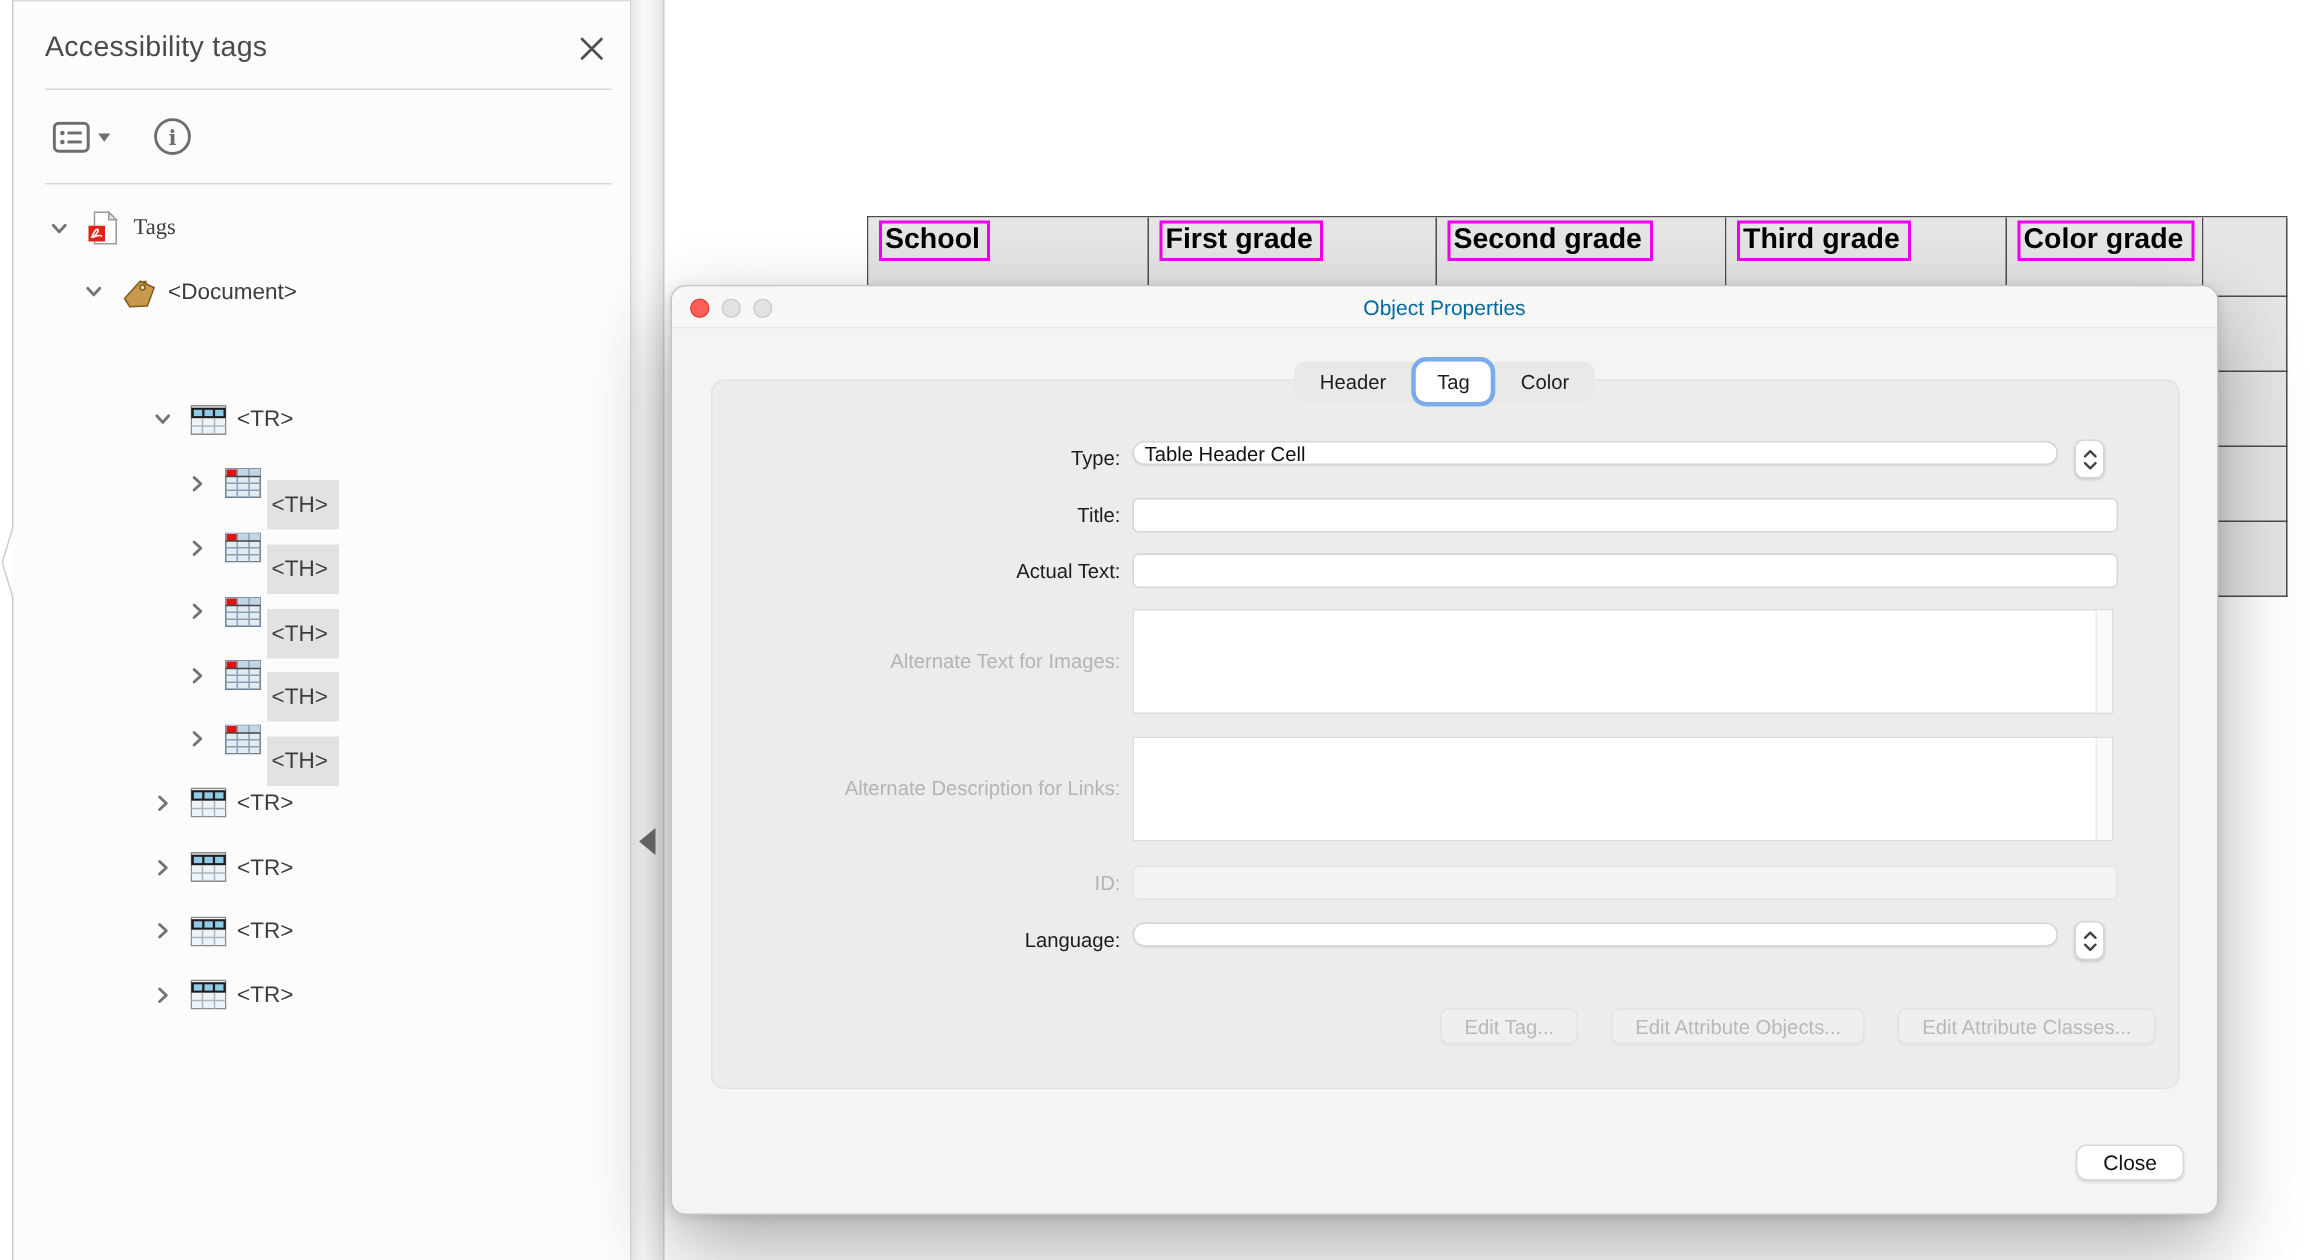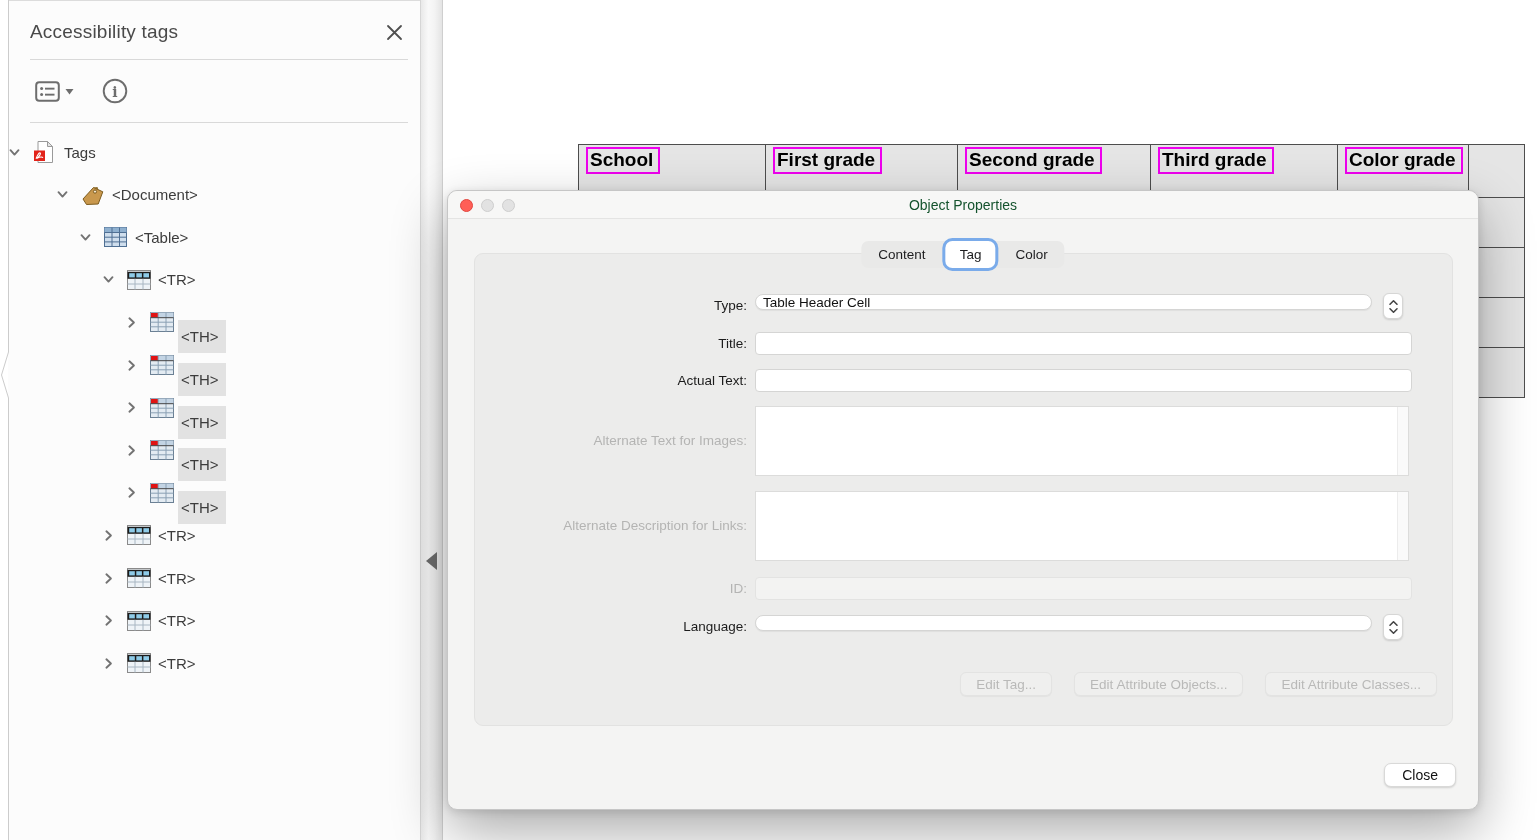--- a/index.html
+++ b/index.html
@@ -41,21 +41,21 @@
 
   
   .dialog { position:absolute; left:447px; top:190px; width:1032px; height:620px; background:#f4f4f3;
     border:1px solid #c6c6c6; border-radius:10px; box-shadow:0 22px 55px rgba(0,0,0,.33), 0 2px 8px rgba(0,0,0,.12); z-index:5; }
   .titlebar { position:absolute; left:0; top:0; right:0; height:28px; background:#f7f7f6; border-bottom:1px solid #e4e4e3;
     border-radius:10px 10px 0 0; display:flex; align-items:center; }
   .traffic { position:absolute; left:12px; top:7.5px; display:flex; gap:8px; }
   .light { width:13px; height:13px; border-radius:50%; }
   .light.red { background:#ff5f57; border:1px solid #e2473f; }
   .light.gray { background:#e2e2e2; border:1px solid #cecece; }
-  .dlg-title { width:100%; text-align:center; font-size:14px; color:#14532d; }
+  .dlg-title { width:100%; text-align:center; font-size:14px; color:#0369a1; }
   .tabs { position:absolute; top:50px; left:50%; transform:translateX(-50%); display:flex; align-items:center;
     background:#e9e9e8; border-radius:7px; height:27px; z-index:2; }
   .tab { font-size:13.5px; color:#1d1d1f; padding:0 17px; height:27px; display:flex; align-items:center; border-radius:7px; }
   .tab.active { background:#fff; box-shadow:0 0 0 3px var(--ring,#7aabea); margin:0 3px; padding:0 14px; }
   .inner-panel { position:absolute; left:26px; top:62px; width:979px; height:473px; background:#ececeb;
     border:1px solid #e2e2e1; border-radius:9px; }
   .field-row { position:absolute; left:0; right:0; }
   .field-label { position:absolute; left:0; width:272px; text-align:right; font-size:13.5px; color:#1c1c1c; }
   .field-label.disabled { color:#b4b4b3; }
   .fld { position:absolute; left:280px; height:23px; background:#fff; border:1px solid #d5d5d4; border-radius:4px;
@@ -108,21 +108,21 @@
       </span>
       <span class="tool-btn" style="margin-left:14px">
         <svg width="26" height="26" viewBox="0 0 26 26">
           <circle cx="13" cy="13" r="11.3" fill="none" stroke="#6d6d6d" stroke-width="1.9"></circle>
           <text x="13" y="18.5" font-family="DejaVu Serif, serif" font-size="14" font-weight="bold" text-anchor="middle" fill="#6d6d6d">i</text>
         </svg>
       </span>
     </div>
     <div class="divider" style="top:121px"></div>
     <div class="tree">
-        <div class="tree-row" style="top: 0px; ">
+        <div class="tree-row" style="top: 0px; padding-left: 25px; font-family: Liberation Serif, serif;">
           <span class="tree-chevron">
             <svg width="13" height="13" viewBox="0 0 13 13">
               <path d="M2.5,4.2 L6.5,8.6 L10.5,4.2" fill="none" stroke="#737373" stroke-width="1.9" stroke-linecap="round" stroke-linejoin="round"></path>
             </svg>
           </span>
           <span class="tree-icon">
             <svg width="22" height="24" viewBox="0 0 22 24">
               <path d="M5,1.5 h9.5 l5,5 V22.5 H5 z" fill="#fff" stroke="#9a9a9a"></path>
               <path d="M14.5,1.5 l5,5 h-5 z" fill="#e6e6e6" stroke="#9a9a9a"></path>
               <rect x="1" y="10.5" width="11" height="10.5" fill="#e2231a"></rect>
@@ -138,35 +138,20 @@
             </svg>
           </span>
           <span class="tree-icon">
             <svg width="24" height="22" viewBox="0 0 24 22">
               <polygon points="2,15 12.5,3.5 21.8,7.8 17.2,20 5.5,20.5" fill="#c9984d" stroke="#7d5c1e"></polygon>
               <polygon points="12.5,3.5 16.5,3 17.5,6.2" fill="#8a6a2a"></polygon>
               <circle cx="14" cy="7.6" r="1.6" fill="#f4e9d2" stroke="#7d5c1e"></circle>
             </svg>
           </span>
           <span class="tree-label">&lt;Document&gt;</span>
-        </div>
-        <div class="tree-row" style="top: 85.2px; padding-left: 71px;">
-          <span class="tree-chevron">
-            <svg width="13" height="13" viewBox="0 0 13 13">
-              <path d="M2.5,4.2 L6.5,8.6 L10.5,4.2" fill="none" stroke="#737373" stroke-width="1.9" stroke-linecap="round" stroke-linejoin="round"></path>
-            </svg>
-          </span>
-          <span class="tree-icon">
-            <svg width="23" height="20" viewBox="0 0 23 20">
-              <rect x=".5" y=".5" width="22" height="19" fill="#cfdeed" stroke="#4f6f93"></rect>
-              <rect x=".5" y=".5" width="22" height="5" fill="#8fb0cf"></rect>
-              <path d="M8,.5 V19.5 M15.5,.5 V19.5 M.5,5.5 H22.5 M.5,10.2 H22.5 M.5,14.9 H22.5" stroke="#4f6f93" fill="none"></path>
-            </svg>
-          </span>
-          <span class="tree-label">&lt;Table&gt;</span>
         </div>
         <div class="tree-row" style="top: 127.8px; padding-left: 94px;">
           <span class="tree-chevron">
             <svg width="13" height="13" viewBox="0 0 13 13">
               <path d="M2.5,4.2 L6.5,8.6 L10.5,4.2" fill="none" stroke="#737373" stroke-width="1.9" stroke-linecap="round" stroke-linejoin="round"></path>
             </svg>
           </span>
           <span class="tree-icon">
             <svg width="24" height="20" viewBox="0 0 24 20">
               <rect x=".5" y=".5" width="23" height="19" fill="#eef3f7" stroke="#8a8a8a"></rect>
@@ -381,21 +366,21 @@
   <div class="dialog">
     <div class="titlebar">
       <div class="traffic">
         <span class="light red"></span>
         <span class="light gray"></span>
         <span class="light gray"></span>
       </div>
       <span class="dlg-title">Object Properties</span>
     </div>
     <div class="tabs">
-        <span class="tab">Content</span>
+        <span class="tab">Header</span>
         <span class="tab active">Tag</span>
         <span class="tab">Color</span>
       </div>
     <div class="inner-panel">
         <div class="field-row" style="top: 40px;">
           <div class="field-label" style="line-height: 24px;">Type:</div>
           <input class="fld combo" value="Table Header Cell" style="">
           <span class="stepper">
             <svg width="11" height="15" viewBox="0 0 11 15">
               <path d="M2,5.2 L5.5,1.8 L9,5.2 M2,9.8 L5.5,13.2 L9,9.8" fill="none" stroke="#444" stroke-width="1.6" stroke-linecap="round" stroke-linejoin="round"></path>

